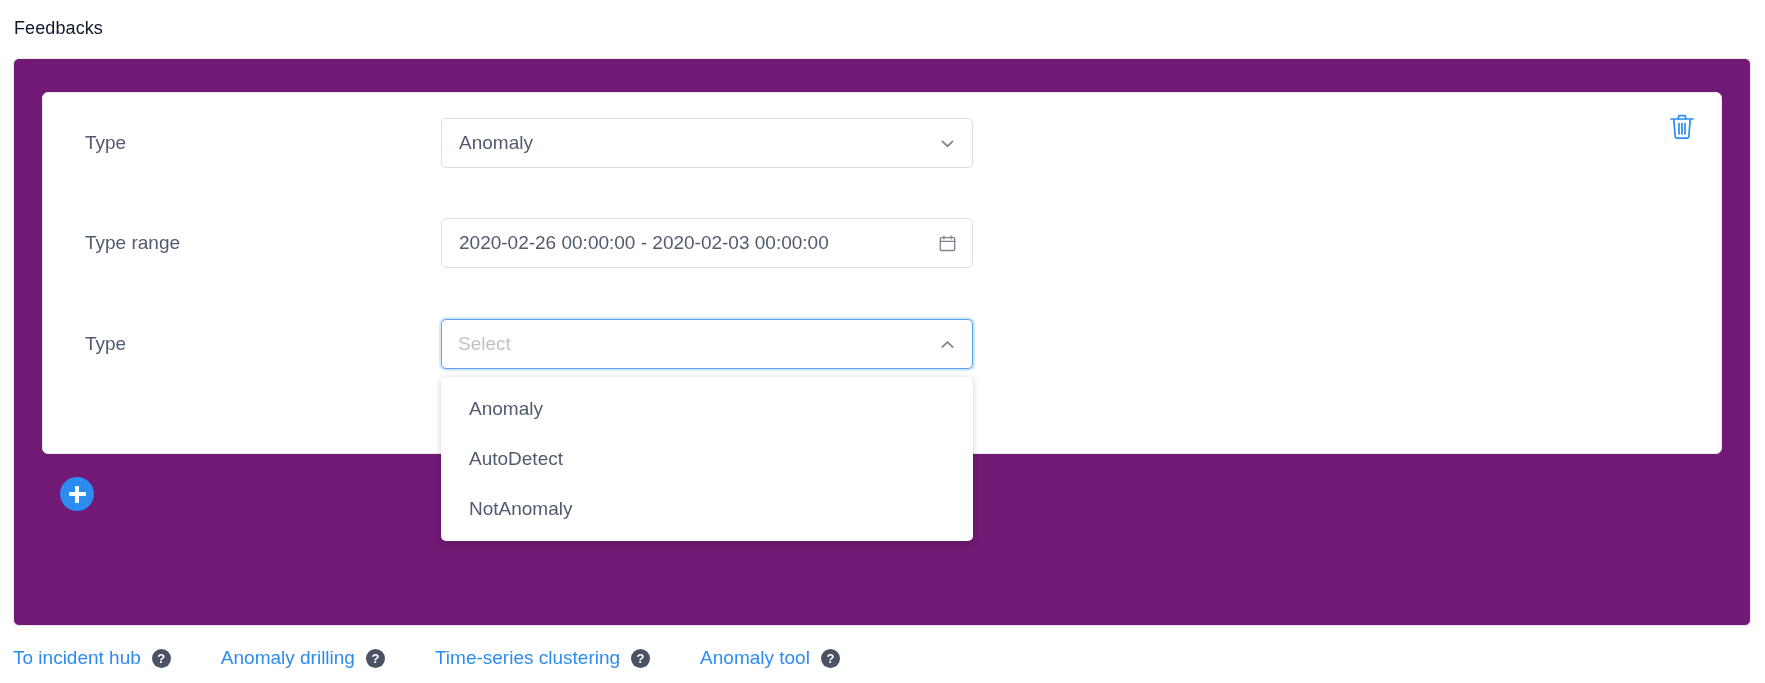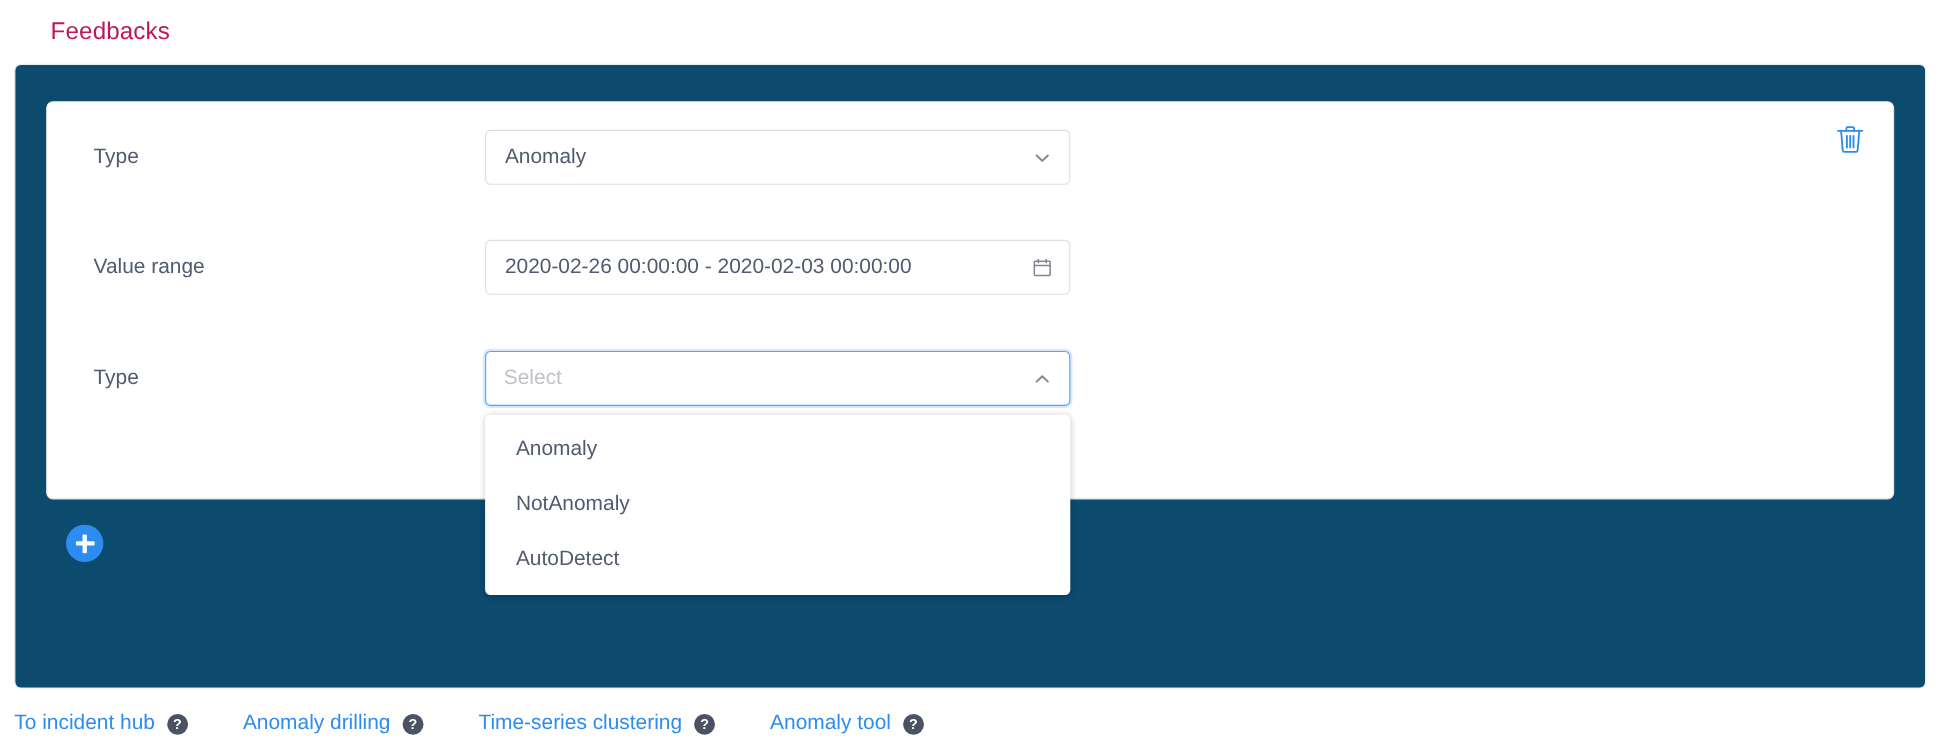--- a/index.html
+++ b/index.html
@@ -19,37 +19,36 @@
   .page {
     position: absolute;
     inset: 0;
   }
 
   
   .section-title {
     position: absolute;
     left: 14px;
     top: 14px;
-    font-size: 22px;
+    font-size: 18px;
     line-height: 28px;
-    color: #be185d;
+    color: #0f172a;
     letter-spacing: 0.1px;
-    margin-left: 32px;
   }
 
   
   .outer-card {
     position: absolute;
     left: 13px;
     top: 58px;
     width: 1738px;
     height: 568px;
     border: 1px solid #e8eaec;
     border-radius: 6px;
-    background: #0c4a6e;
+    background: #701a75;
     box-sizing: border-box;
   }
 
   
   .feedback-card {
     position: absolute;
     left: 28px;
     top: 33px;
     width: 1680px;
     height: 362px;
@@ -258,21 +257,21 @@
           <span class="field-text">Anomaly</span>
           <span class="field-icon">
             <svg width="17" height="17" viewBox="0 0 16 16" fill="none" stroke="#808695" stroke-width="1.7" stroke-linecap="round" stroke-linejoin="round">
               <path d="M3.2 6 L8 10.6 L12.8 6"></path>
             </svg>
           </span>
         </div>
       </div>
 
       <div class="form-row row-timerange">
-        <div class="row-label">Value range</div>
+        <div class="row-label">Type range</div>
         <div class="field">
           <span class="field-text">2020-02-26 00:00:00 - 2020-02-03 00:00:00</span>
           <span class="field-icon">
             <svg width="19" height="19" viewBox="0 0 18 18" fill="none" stroke="#808695" stroke-width="1.3" stroke-linecap="round" stroke-linejoin="round">
               <rect x="2.2" y="3.4" width="13.6" height="12.2" rx="0.8"></rect>
               <path d="M2.2 7 H15.8"></path>
               <path d="M5.6 1.8 V4.6"></path>
               <path d="M12.4 1.8 V4.6"></path>
             </svg>
           </span>
@@ -285,22 +284,22 @@
           <span class="field-text placeholder">Select</span>
           <span class="field-icon">
             <svg width="17" height="17" viewBox="0 0 16 16" fill="none" stroke="#808695" stroke-width="1.7" stroke-linecap="round" stroke-linejoin="round">
               <path d="M3.2 10.3 L8 5.7 L12.8 10.3"></path>
             </svg>
           </span>
         </div>
 
         <div class="dropdown">
           <div class="dropdown-item">Anomaly</div>
+          <div class="dropdown-item">AutoDetect</div>
           <div class="dropdown-item">NotAnomaly</div>
-          <div class="dropdown-item">AutoDetect</div>
         </div>
       </div>
 
     </div>
 
     <div class="add-btn">
       <span class="plus-h"></span>
       <span class="plus-v"></span>
     </div>
 

